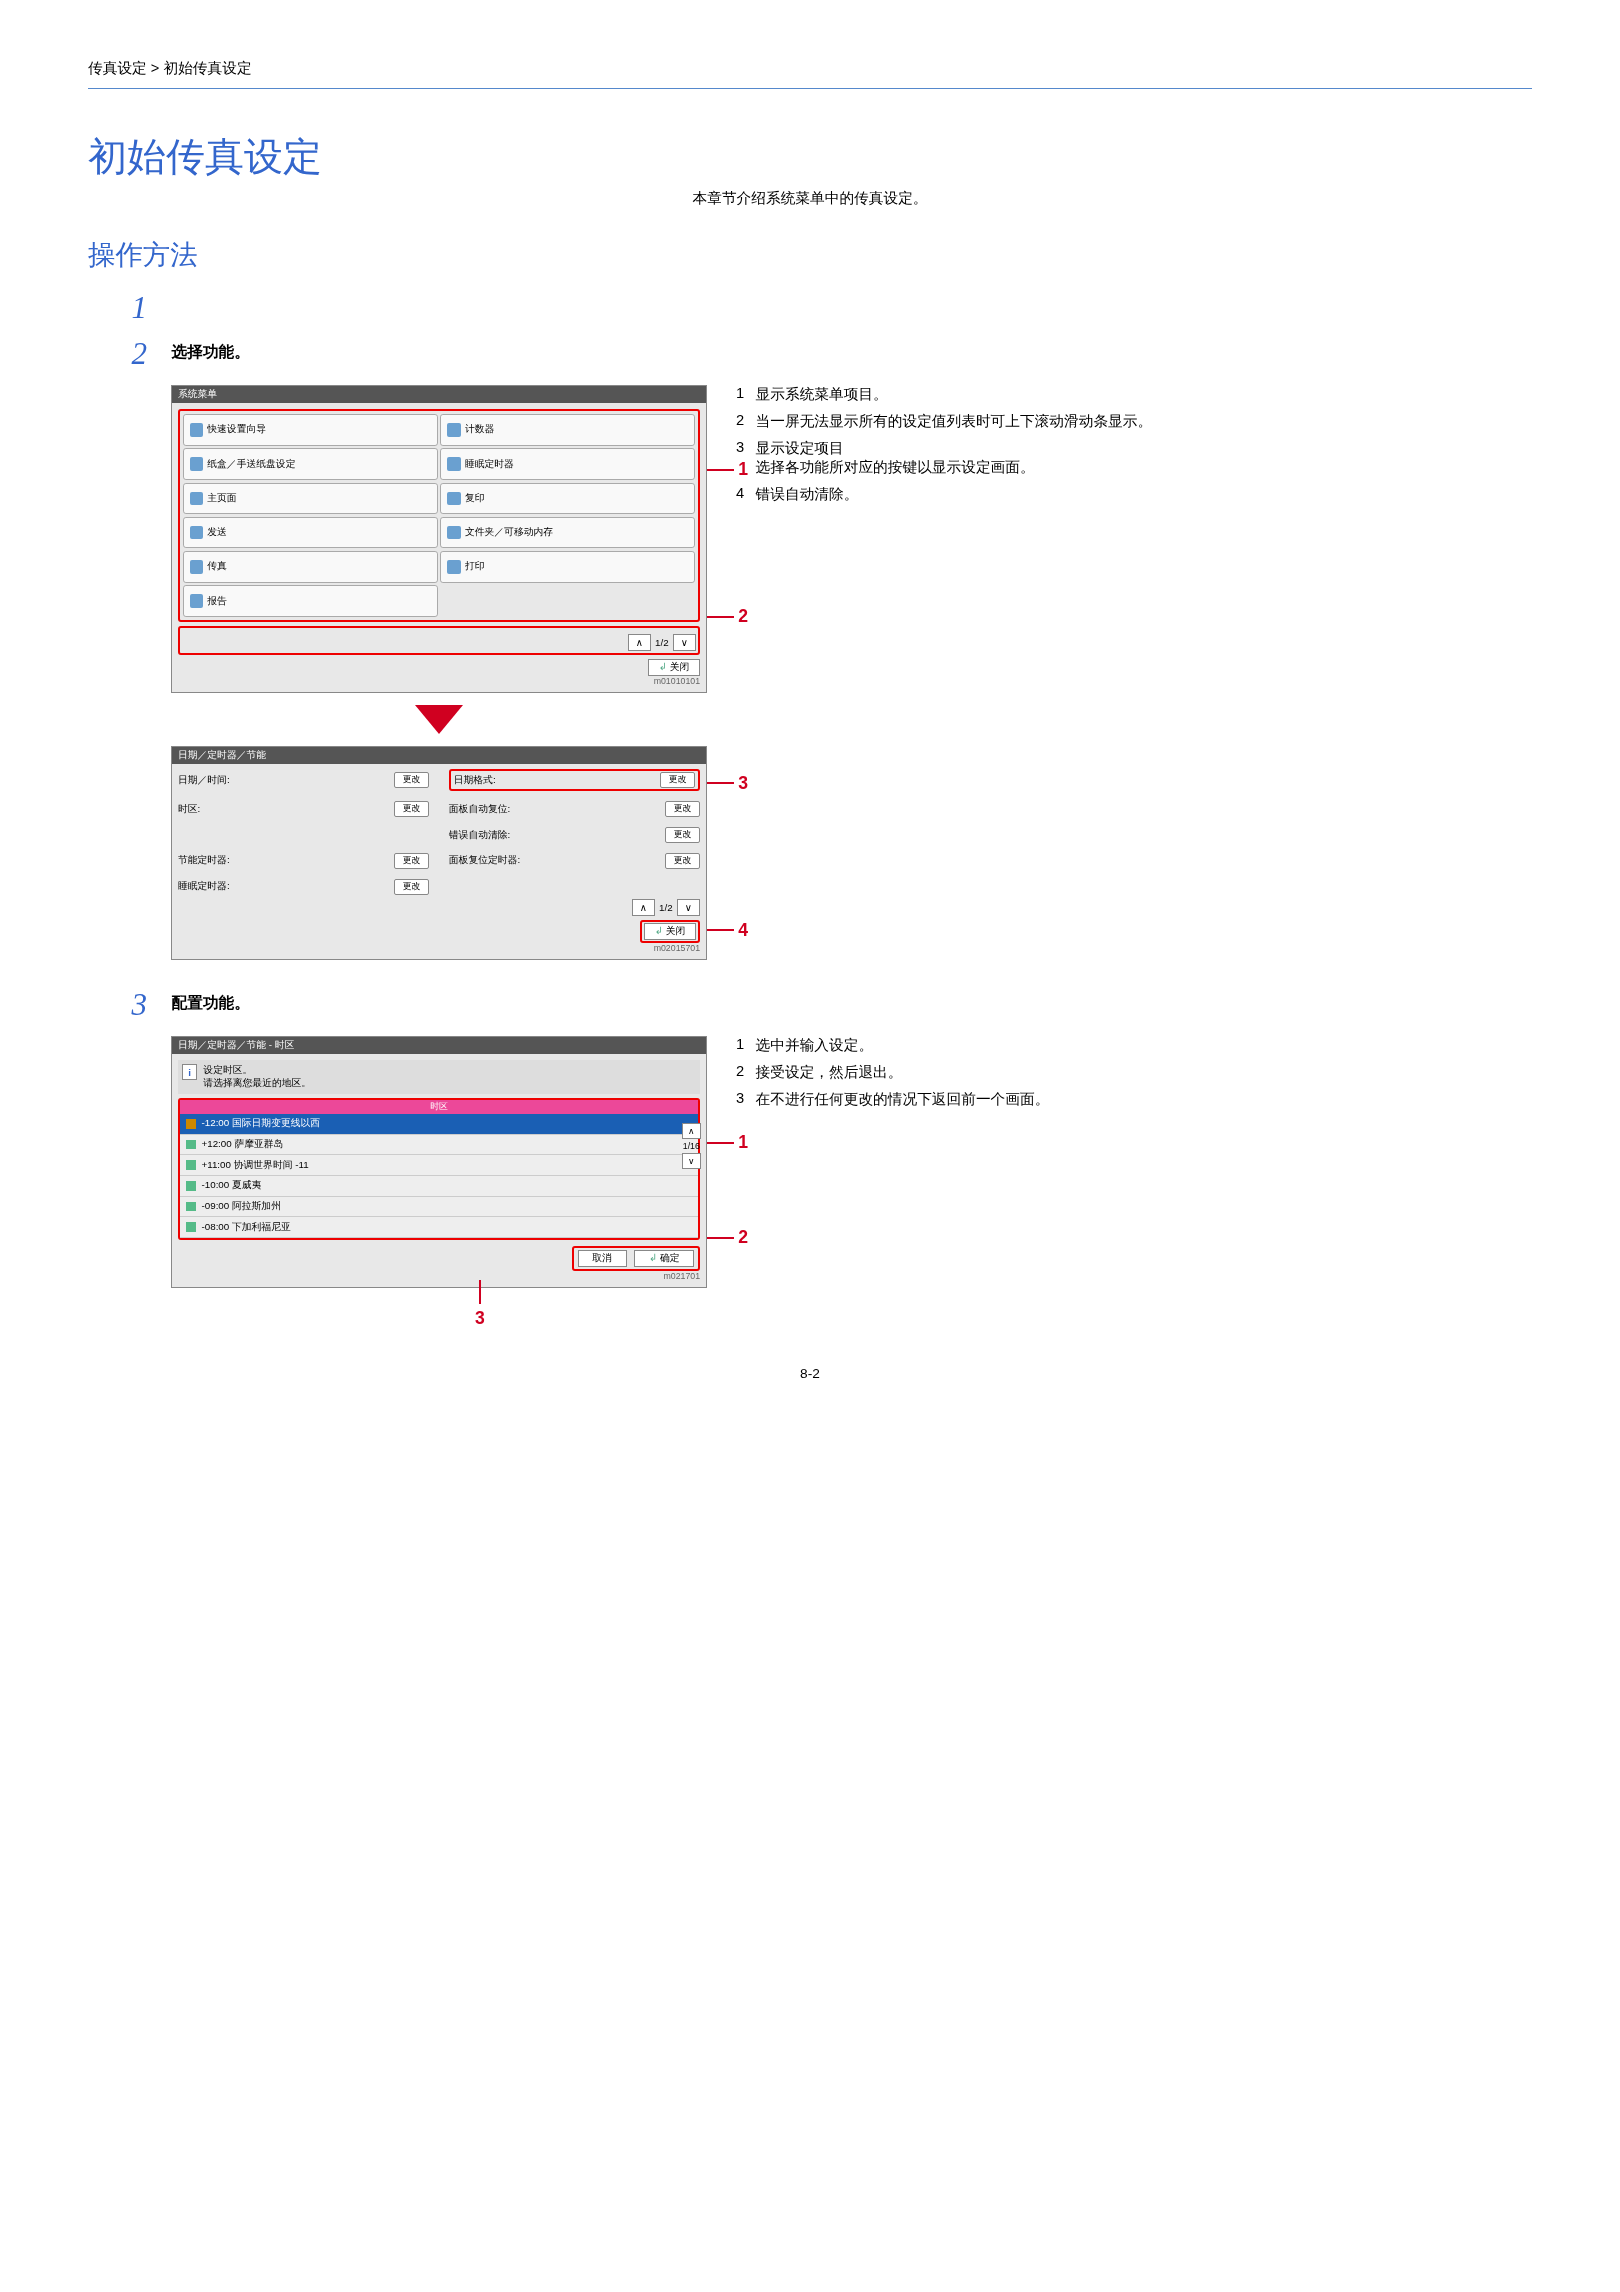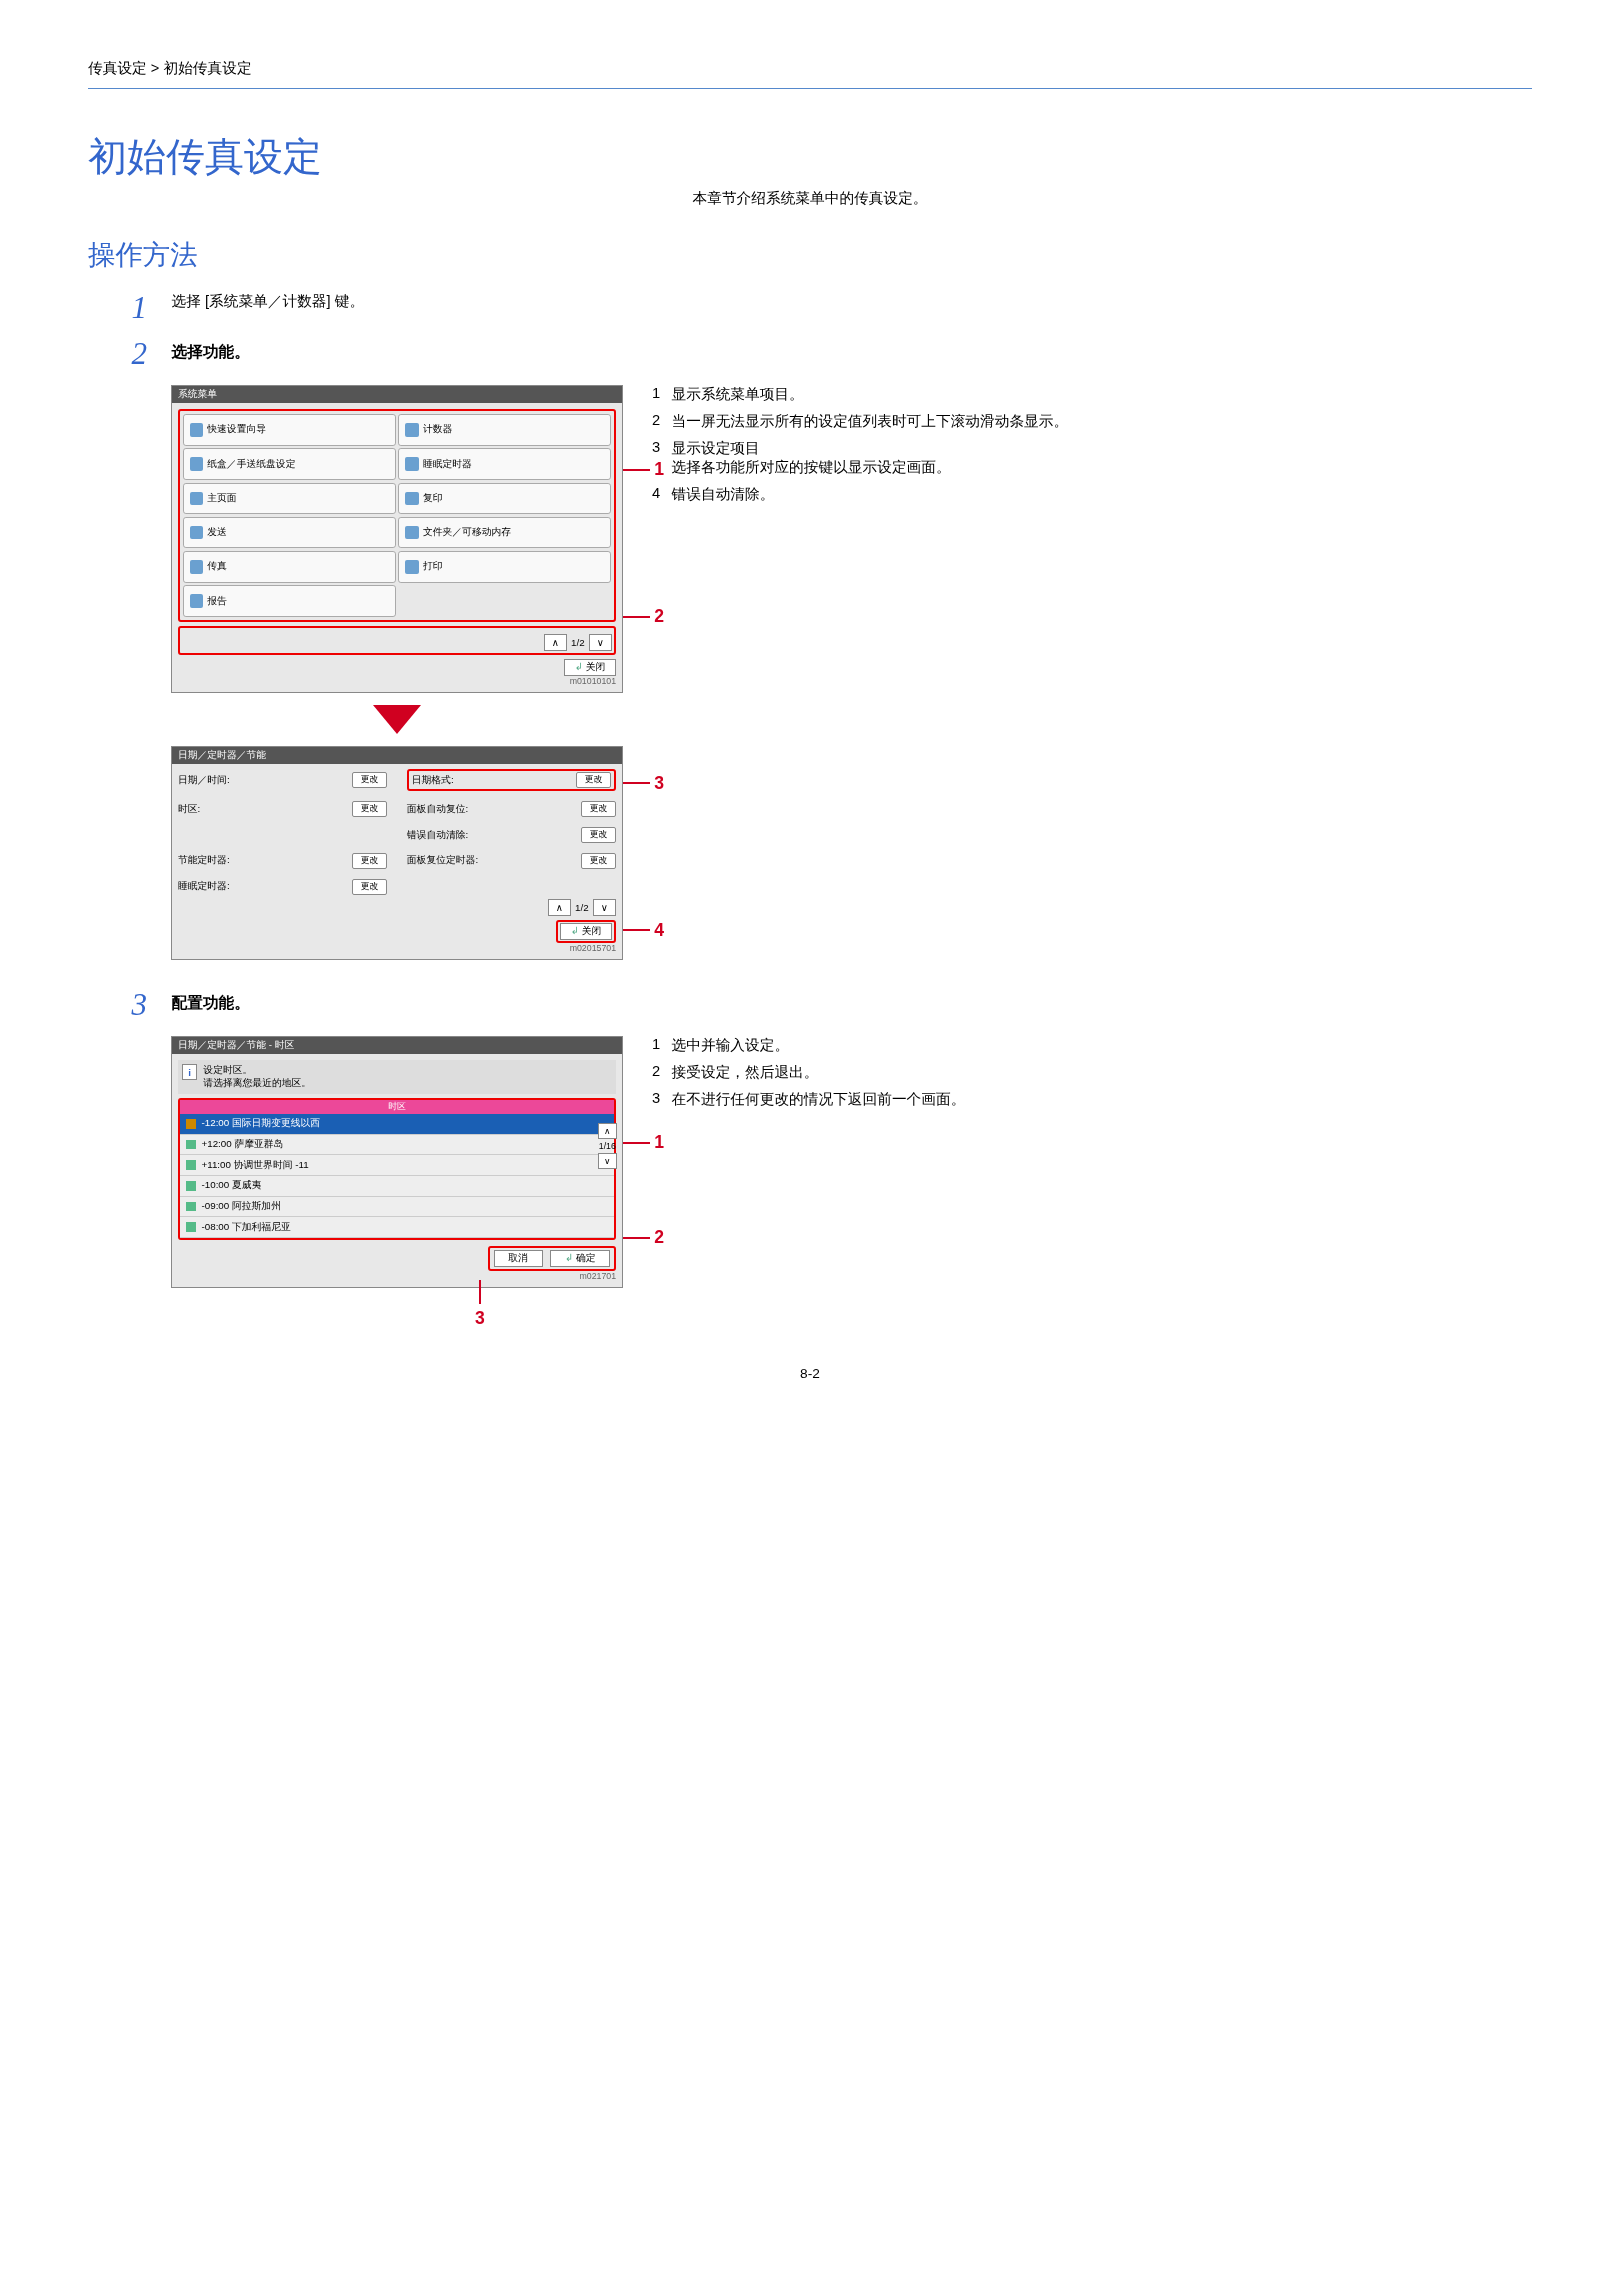--- a/index.html
+++ b/index.html
@@ -51,21 +51,21 @@
   .step-content { flex: 1; }
   .step-title { font-weight: bold; font-size: 15.7px; margin: 3.9px 0 7.8px 0; }
   .step-body { font-size: 14.7px; }
 
   .step-illus {
     display: flex;
     align-items: flex-start;
     margin-left: 83px;
     margin-top: 9.8px;
   }
-  .shot-col { width: 452px; position: relative; }
+  .shot-col { width: 536px; position: relative; }
   .note-col { flex: 1; padding-left: 29px; font-size: 14.7px; }
   .note-col .note-item { margin-bottom: 7.8px; display: flex; }
   .note-col .note-item .n { width: 19.6px; }
   .note-col .note-item .t { flex: 1; }
 
   
   .panel {
     border: 1px solid #888;
     background: #ddd;
     font-size: 10.8px;
@@ -276,21 +276,20 @@
 <div class="breadcrumb">传真设定 &gt; 初始传真设定</div>
 
 <h1 class="title">初始传真设定</h1>
 <div class="intro">本章节介绍系统菜单中的传真设定。</div>
 
 <h2 class="section">操作方法</h2>
 
 <div class="step-row">
   <div class="step-num">1</div>
   <div class="step-content">
-    <div class="step-body">选择 [系统菜单／计数器] 键。</div>
   </div>
 </div>
 
 <div class="step-row">
   <div class="step-num">2</div>
   <div class="step-content">
     <div class="step-title">选择功能。</div>
   </div>
 </div>
 

